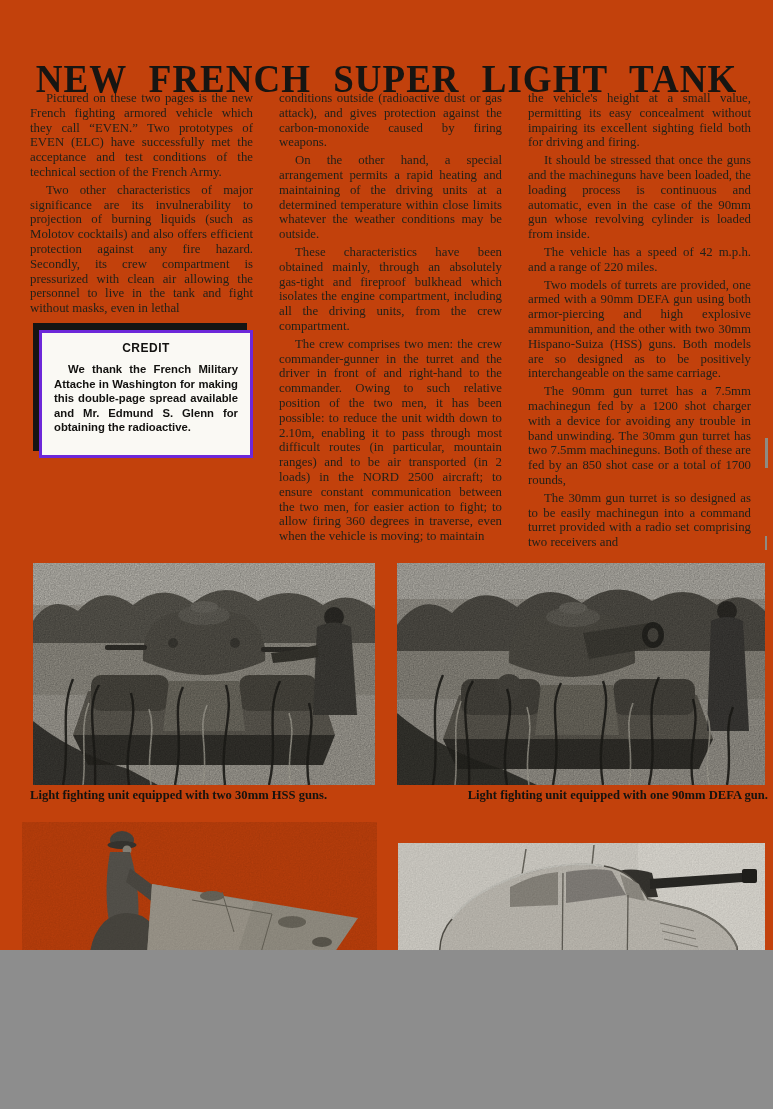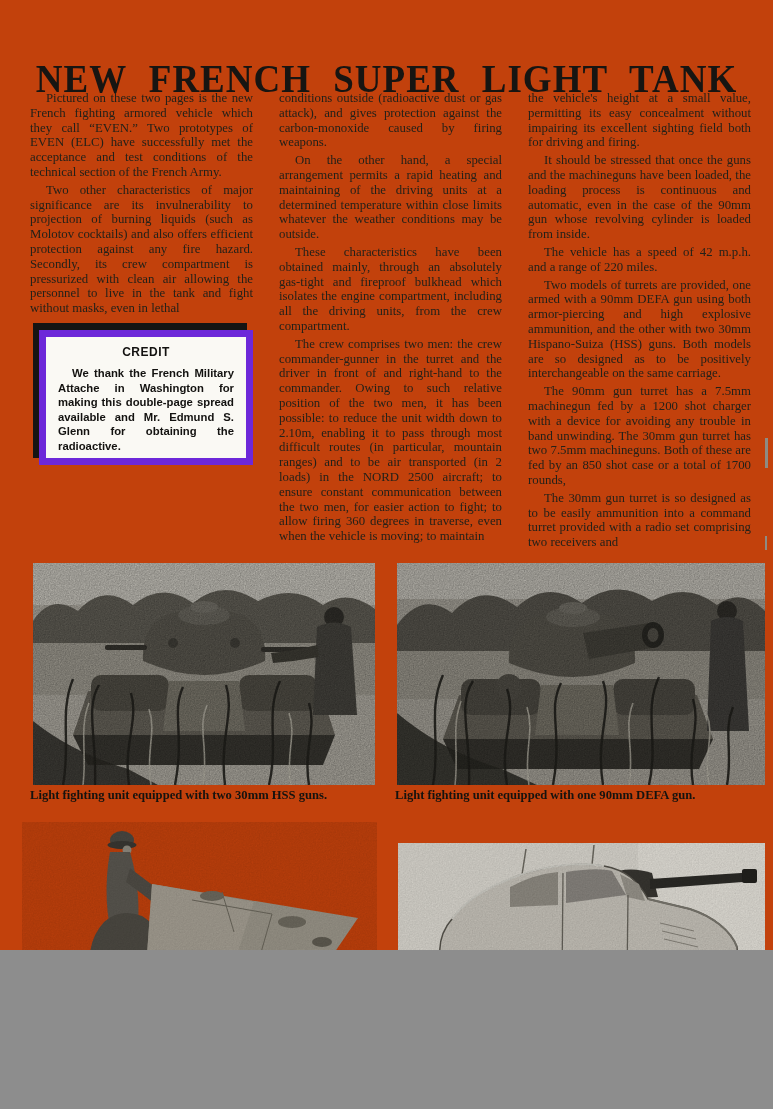--- a/index.html
+++ b/index.html
@@ -18,23 +18,23 @@
     position:absolute;top:91px;left:30px;width:721px;
     display:flex;gap:26px;
   }
   .col{width:233px;}
   .col p{
     margin:0 0 3px 0;font-size:12.8px;line-height:14.8px;
     text-align:justify;color:#242119;
   }
   .col p.ind{text-indent:16px;}
   .credit{
-    margin:14px 0 0 9px;border:7px solid #6d28d9;
+    margin:14px 0 0 9px;border:3px solid #6d28d9;
     box-shadow:-6px -7px 0 0 #151413;
-    padding:8px 12px 4px 12px;background:#faf9f4;
+    padding:8px 12px 20px 12px;background:#faf9f4;
   }
   .credit h3{
     margin:0 0 7px 0;text-align:center;
     font-family:"Liberation Sans", sans-serif;font-weight:700;font-size:12px;
     letter-spacing:.5px;color:#131210;
   }
   .credit p{
     margin:0;font-family:"Liberation Sans", sans-serif;font-weight:700;
     font-size:11.3px;line-height:14.6px;text-align:justify;color:#131210;text-indent:14px;
   }
@@ -75,21 +75,21 @@
       <p class="ind">On the other hand, a special arrangement permits a rapid heating and maintaining of the driving units at a determined temperature within close limits whatever the weather conditions may be outside.</p>
       <p class="ind">These characteristics have been obtained mainly, through an absolutely gas-tight and fireproof bulkhead which isolates the engine compartment, including all the driving units, from the crew compartment.</p>
       <p class="ind">The crew comprises two men: the crew commander-gunner in the turret and the driver in front of and right-hand to the commander. Owing to such relative position of the two men, it has been possible: to reduce the unit width down to 2.10m, enabling it to pass through most difficult routes (in particular, mountain ranges) and to be air transported (in 2 loads) in the NORD 2500 aircraft; to ensure constant communication between the two men, for easier action to fight; to allow firing 360 degrees in traverse, even when the vehicle is moving; to maintain</p>
     </div>
     <div class="col">
       <p>the vehicle's height at a small value, permitting its easy concealment without impairing its excellent sighting field both for driving and firing.</p>
       <p class="ind">It should be stressed that once the guns and the machineguns have been loaded, the loading process is continuous and automatic, even in the case of the 90mm gun whose revolving cylinder is loaded from inside.</p>
       <p class="ind">The vehicle has a speed of 42 m.p.h. and a range of 220 miles.</p>
       <p class="ind">Two models of turrets are provided, one armed with a 90mm DEFA gun using both armor-piercing and high explosive ammunition, and the other with two 30mm Hispano-Suiza (HSS) guns. Both models are so designed as to be positively interchangeable on the same carriage.</p>
       <p class="ind">The 90mm gun turret has a 7.5mm machinegun fed by a 1200 shot charger with a device for avoiding any trouble in band unwinding. The 30mm gun turret has two 7.5mm machineguns. Both of these are fed by an 850 shot case or a total of 1700 rounds,</p>
-      <p class="ind">The 30mm gun turret is so designed as to be easily ammunition into a command turret provided with a radio set comprising two receivers and</p>
+      <p class="ind">The 30mm gun turret is so designed as to be easily machinegun into a command turret provided with a radio set comprising two receivers and</p>
     </div>
   </div>
 
   <svg class="photo" style="left:33px;top:563px;" width="342" height="222" viewBox="0 0 342 222" role="img">
     <defs>
       <filter id="g1">
           <feTurbulence type="fractalNoise" baseFrequency="0.8" numOctaves="2"></feTurbulence>
         <feColorMatrix type="matrix" values="0 0 0 0 0, 0 0 0 0 0, 0 0 0 0 0, 0.4 0.4 0.4 0 0"></feColorMatrix>
         </filter>
     </defs>
@@ -178,21 +178,21 @@
     <g stroke="#c5c1b3" stroke-width="1.6" fill="none" opacity="0.8">
       <path d="M58,222 C62,188 54,166 64,138"></path>
       <path d="M132,222 C126,190 138,170 130,144"></path>
       <path d="M232,222 C238,186 226,166 236,140"></path>
       <path d="M312,222 C306,192 318,172 310,152"></path>
     </g>
     <rect width="368" height="222" filter="url(#g2)" opacity="0.45"></rect>
   </svg>
 
   <div class="cap" style="left:30px;top:788px;width:350px;">Light fighting unit equipped with two 30mm HSS guns.</div>
-  <div class="cap" style="left:395px;top:788px;width:373px;">Light fighting unit equipped with one 90mm DEFA gun.</div>
+  <div class="cap" style="left:395px;top:788px;width:373px;text-align:right;">Light fighting unit equipped with one 90mm DEFA gun.</div>
 
   <svg class="photo" style="left:22px;top:822px;" width="355" height="212" viewBox="0 0 355 212" role="img">
     <defs>
       <filter id="g3">
           <feTurbulence type="fractalNoise" baseFrequency="0.7" numOctaves="2"></feTurbulence>
         <feColorMatrix type="matrix" values="0 0 0 0 0, 0 0 0 0 0, 0 0 0 0 0, 0.3 0.3 0.3 0 0"></feColorMatrix>
         </filter>
     </defs>
     <ellipse cx="200" cy="200" rx="130" ry="9" fill="#dbd8cf"></ellipse>
     <g>

